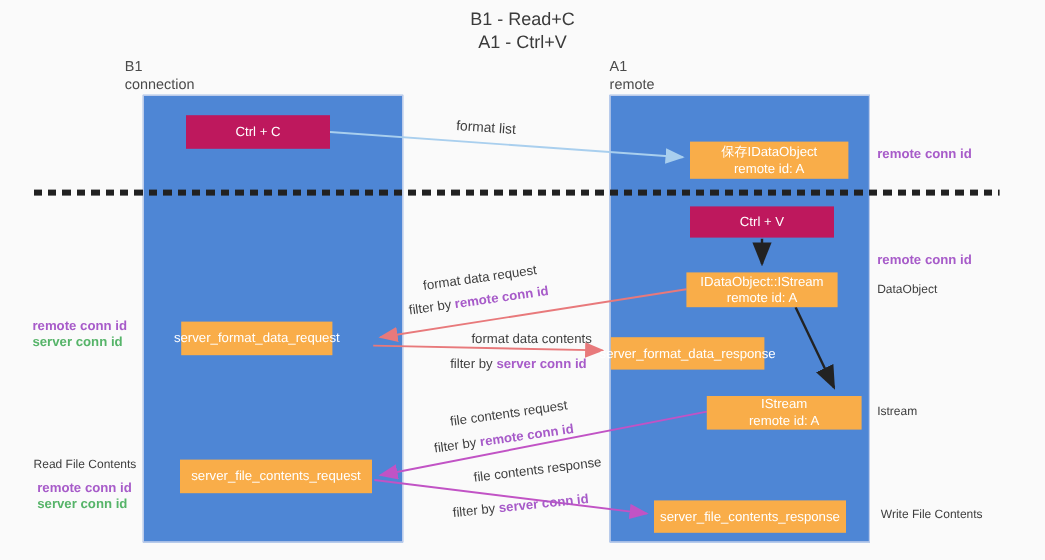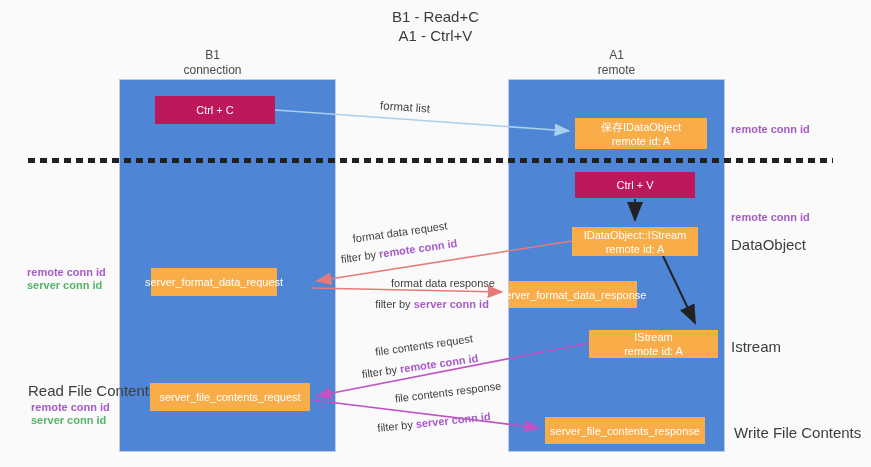--- a/index.html
+++ b/index.html
@@ -6,21 +6,21 @@
   #canvas{
     position:relative;width:871px;height:467px;overflow:hidden;
     background:#fafafa;
     font-family:"Liberation Sans",sans-serif;
     color:#3c3c3c;
   }
   .abs{position:absolute;}
   
   .title{left:0;top:7px;width:871px;text-align:center;font-size:15px;line-height:19px;color:#3a3a3a;}
   
-  .colhead{top:48px;width:217px;text-align:center;font-size:12px;line-height:15px;color:#4a4a4a;}
+  .colhead{top:48px;width:217px;text-align:left;font-size:12px;line-height:15px;color:#4a4a4a;}
   
   .lifeline{
     top:79px;width:217px;height:373px;background:#4e86d5;
     border:1px solid #bccbea;box-sizing:border-box;
   }
   
   .dashline{
     left:28px;top:158px;width:805px;height:5px;
     background:repeating-linear-gradient(90deg,#212121 0 7px,transparent 7px 12px);
   }
@@ -28,21 +28,21 @@
   .box{
     display:flex;flex-direction:column;align-items:center;justify-content:center;
     color:#ffffff;font-size:11px;line-height:14px;text-align:center;
     box-sizing:border-box;z-index:3;
   }
   .box.green{background:#be185d;}
   .box.orange{background:#f9ad49;}
   
   .purple{color:#a75bc9;font-weight:bold;font-size:11px;white-space:nowrap;}
   .green-lab{color:#56b469;font-weight:bold;font-size:11px;white-space:nowrap;}
-  .plain-lab{color:#3d3d3d;font-size:15px;white-space:nowrap;}
+  .plain-lab{color:#3d3d3d;font-size:10px;white-space:nowrap;}
   
   .alabel{
     font-size:11px;color:#3f3f3f;white-space:nowrap;z-index:4;
     transform-origin:center;
   }
   .alabel .pu{color:#a75bc9;font-weight:bold;}
   svg#arrows{position:absolute;left:0;top:0;z-index:2;}
 </style>
 </head>
 <body>
@@ -132,21 +132,21 @@
   </div>
 
   <div class="abs alabel" style="left:405px;top:107px;transform:translate(-50%,-50%) rotate(4deg);font-size:11.5px;">format list</div>
 
   <div class="abs alabel" style="left:400px;top:232px;transform:translate(-50%,-50%) rotate(-8deg);">format data request</div>
   <div class="abs alabel" style="left:399px;top:251px;transform:translate(-50%,-50%) rotate(-8deg);">
     <span>filter by</span>
     <span class="pu">remote conn id</span>
   </div>
 
-  <div class="abs alabel" style="left:443px;top:283px;transform:translate(-50%,-50%);">format data response</div>
+  <div class="abs alabel" style="left:443px;top:283px;transform:translate(-50%,-50%);">format data contents</div>
   <div class="abs alabel" style="left:432px;top:304px;transform:translate(-50%,-50%);">
     <span>filter by</span>
     <span class="pu">server conn id</span>
   </div>
 
   <div class="abs alabel" style="left:424px;top:345px;transform:translate(-50%,-50%) rotate(-8deg);">file contents request</div>
   <div class="abs alabel" style="left:420px;top:366px;transform:translate(-50%,-50%) rotate(-8deg);">
     <span>filter by</span>
     <span class="pu">remote conn id</span>
   </div>

